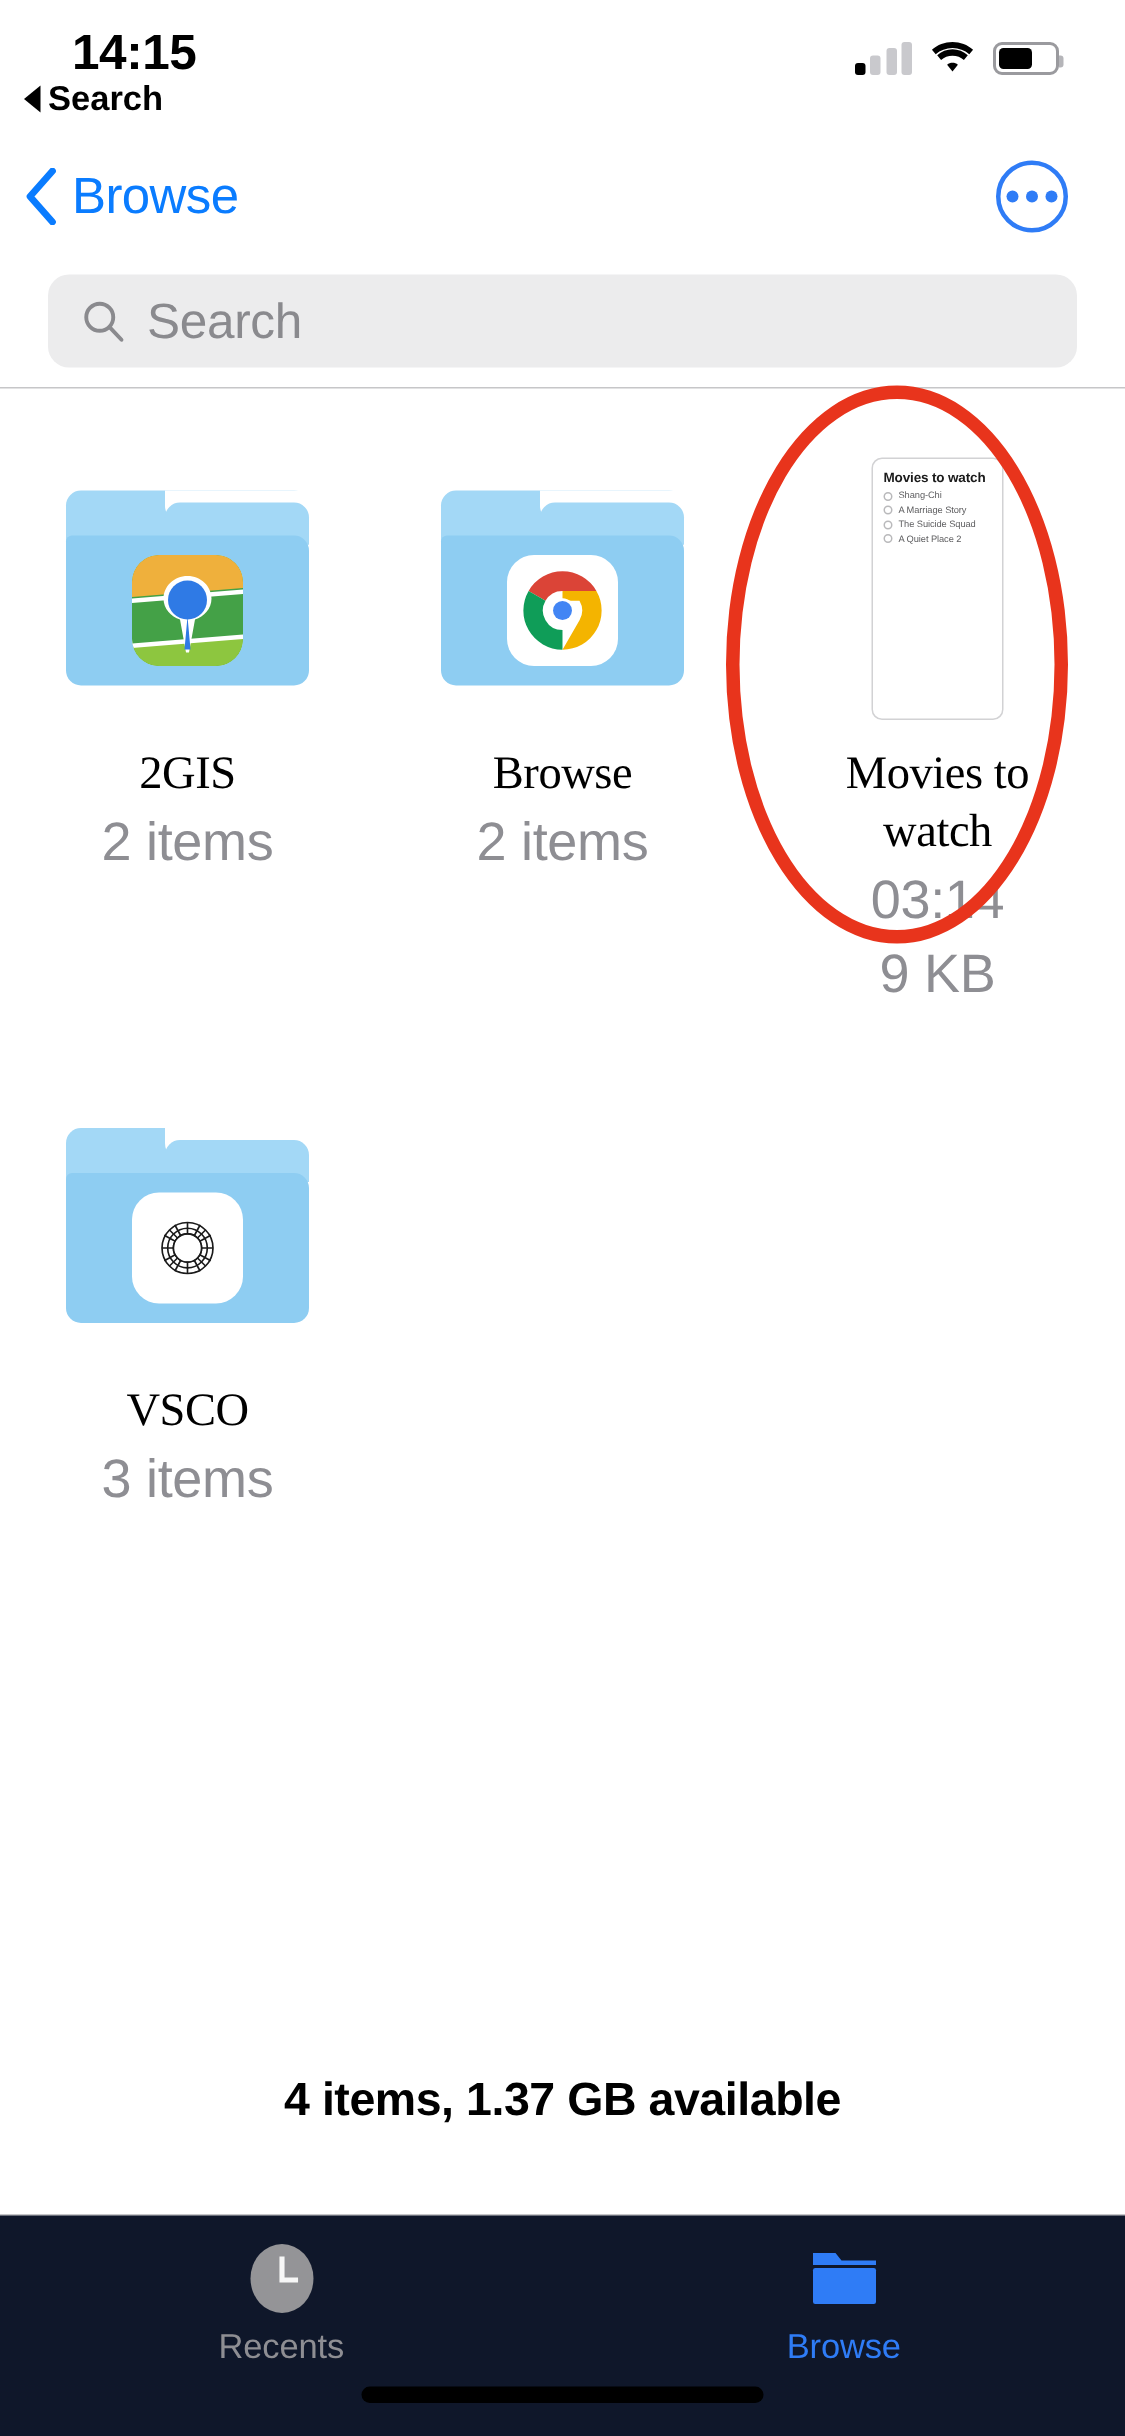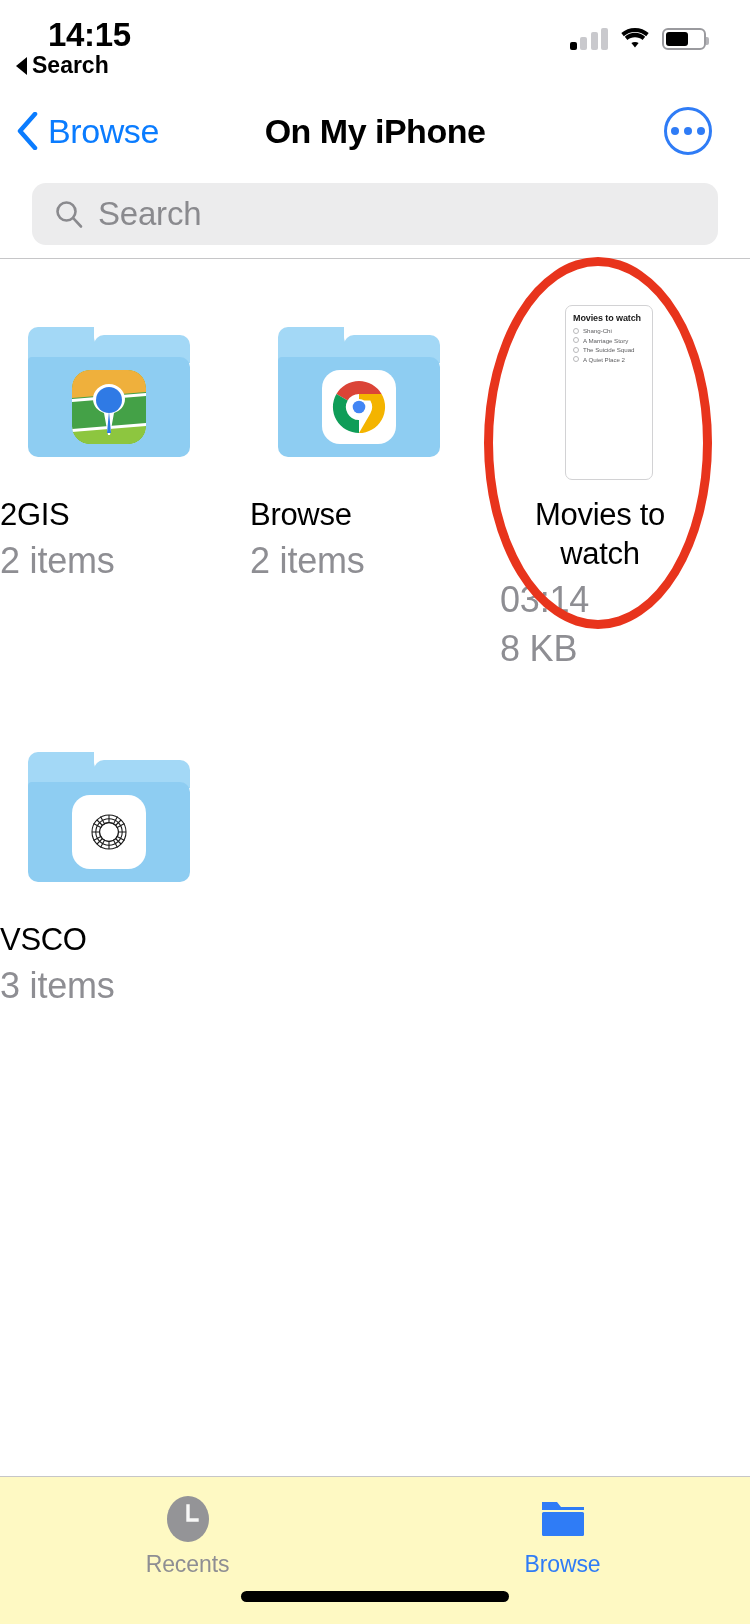--- a/index.html
+++ b/index.html
@@ -178,21 +178,21 @@
     padding-top: 38px;
   }
   .grid {
     display: grid;
     grid-template-columns: repeat(3, 1fr);
     row-gap: 50px;
   }
   .tile {
     display: flex;
     flex-direction: column;
-    align-items: flex-start;
+    align-items: center;
   }
   .tile-thumb {
     width: 218px;
     height: 190px;
     display: flex;
     align-items: center;
     justify-content: center;
   }
 
   
@@ -281,20 +281,21 @@
   }
 
   .tile-name {
     margin-top: 8px;
     font-size: 31px;
     color: #000;
     text-align: center;
     line-height: 1.26;
     letter-spacing: -0.3px;
     max-width: 200px;
+    font-family: Liberation Serif, serif;
   }
   .tile-meta {
     margin-top: 4px;
     font-size: 36px;
     color: #8e8e93;
     text-align: center;
     line-height: 1.26;
     letter-spacing: -0.2px;
   }
 
@@ -315,21 +316,21 @@
     flex: 0 0 auto;
     text-align: center;
     font-size: 31px;
     font-weight: 700;
     color: #000;
     letter-spacing: -0.3px;
     padding-bottom: 58px;
   }
   .tab-bar {
     flex: 0 0 148px;
-    background: #fef9c3;
+    background: #0f172a;
     border-top: 1px solid #c6c6c8;
     display: flex;
   }
   .tab-item {
     flex: 1;
     display: flex;
     flex-direction: column;
     align-items: center;
     justify-content: flex-start;
     padding-top: 18px;
@@ -382,21 +383,20 @@
     </div>
   </div>
 
   <div class="nav-bar">
     <div class="nav-back">
       <svg class="chev" viewBox="0 0 22 38">
         <path d="M19 2 L4 19 L19 36" stroke="#0a7cff" stroke-width="4.5" fill="none" stroke-linecap="round" stroke-linejoin="round"></path>
       </svg>
       <span class="nav-back-label">Browse</span>
     </div>
-    <div class="nav-title">On My iPhone</div>
     <div class="nav-more">
       <span></span>
         <span></span>
         <span></span>
     </div>
   </div>
 
   <div class="search-wrap">
     <div class="search-field">
       <svg class="search-icon" viewBox="0 0 30 30">
@@ -484,21 +484,21 @@
               <span class="txt">The Suicide Squad</span>
             </div>
             <div class="doc-item">
               <span class="bullet"></span>
               <span class="txt">A Quiet Place 2</span>
             </div>
           </div>
         </div>
         <div class="tile-name">Movies to watch</div>
         <div class="tile-meta">03:14</div>
-        <div class="tile-meta">8 KB</div>
+        <div class="tile-meta">9 KB</div>
       </div>
 
       <div class="tile">
         <div class="tile-thumb">
           <div class="folder">
             <div class="tab"></div>
             <div class="tab-fill"></div>
             <div class="body">
               <div class="app-badge">
                 <svg viewBox="0 0 60 60" width="60" height="60">
@@ -526,20 +526,21 @@
         </div>
         <div class="tile-name">VSCO</div>
         <div class="tile-meta">3 items</div>
       </div>
 
     </div>
 
     <div class="annotation"></div>
   </div>
 
+  <div class="footer-status">4 items, 1.37 GB available</div>
 
   <div class="tab-bar">
     <div class="tab-item inactive">
       <svg class="tab-icon" viewBox="0 0 48 48">
         <ellipse cx="24" cy="24" rx="21" ry="23" fill="#949497"></ellipse>
         <path d="M24 11 V25 H33" stroke="#f7f7f7" stroke-width="3.4" fill="none" stroke-linecap="square"></path>
       </svg>
       <span class="tab-label">Recents</span>
     </div>
     <div class="tab-item active">

